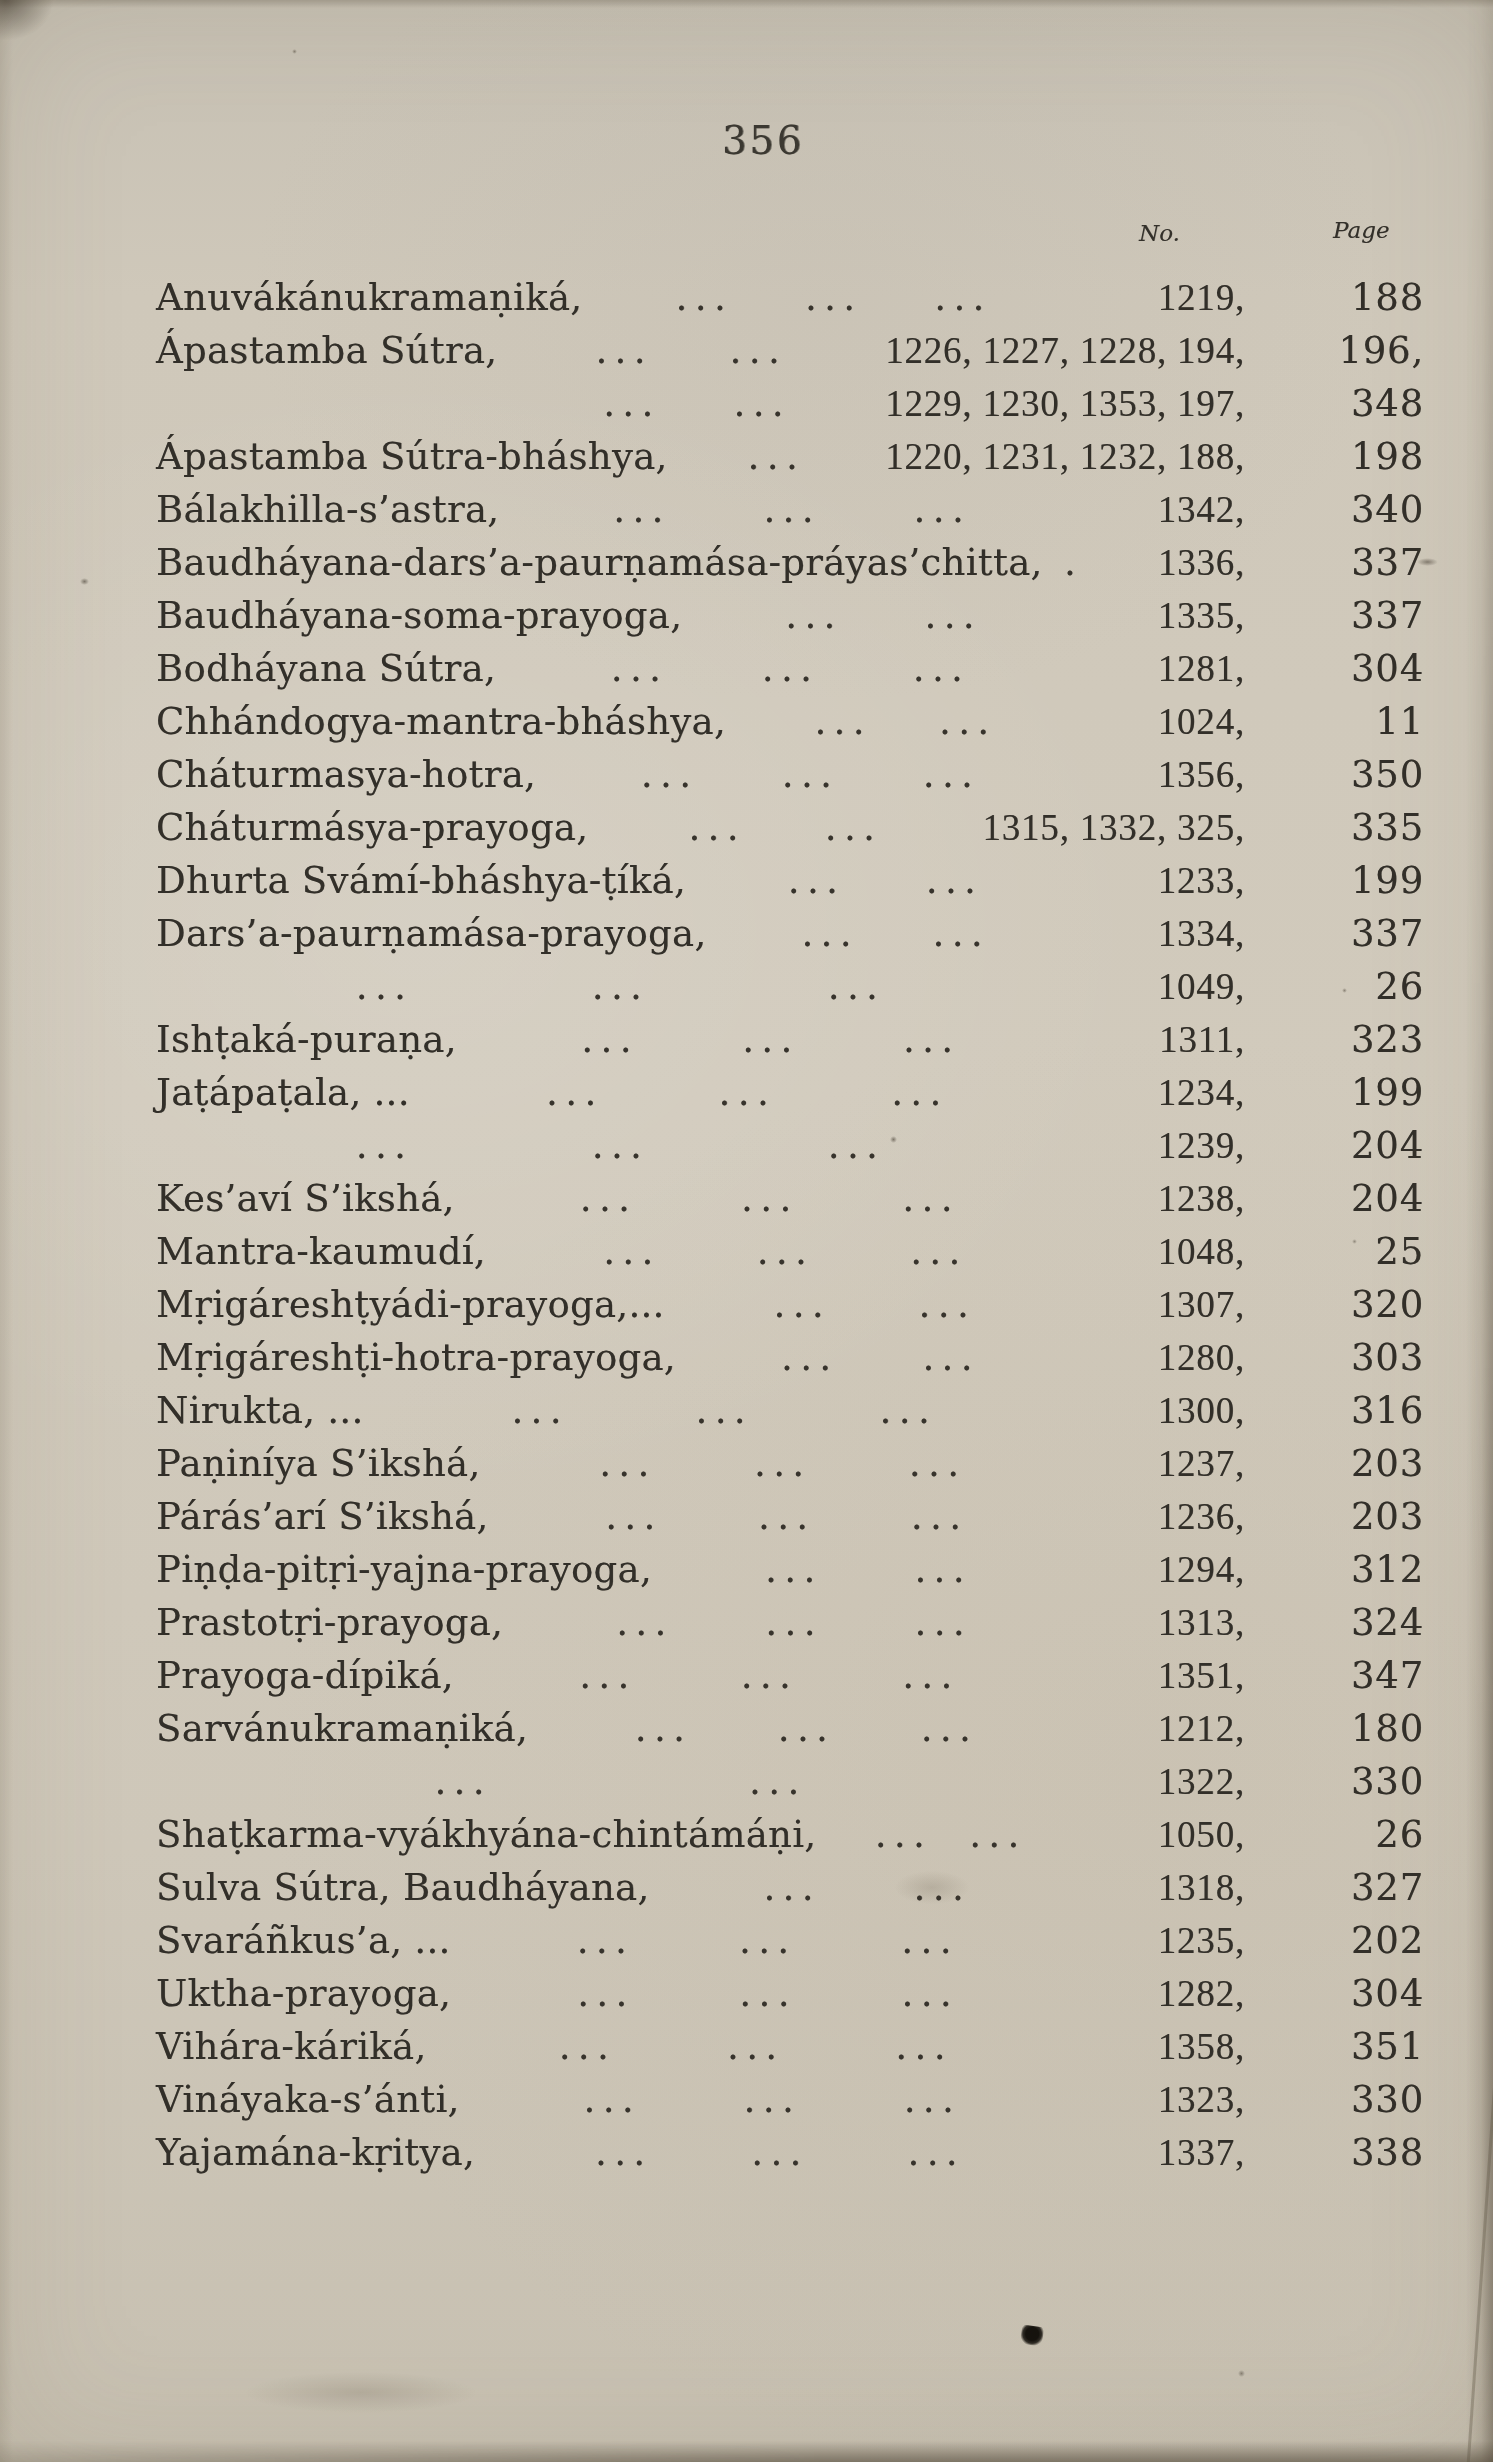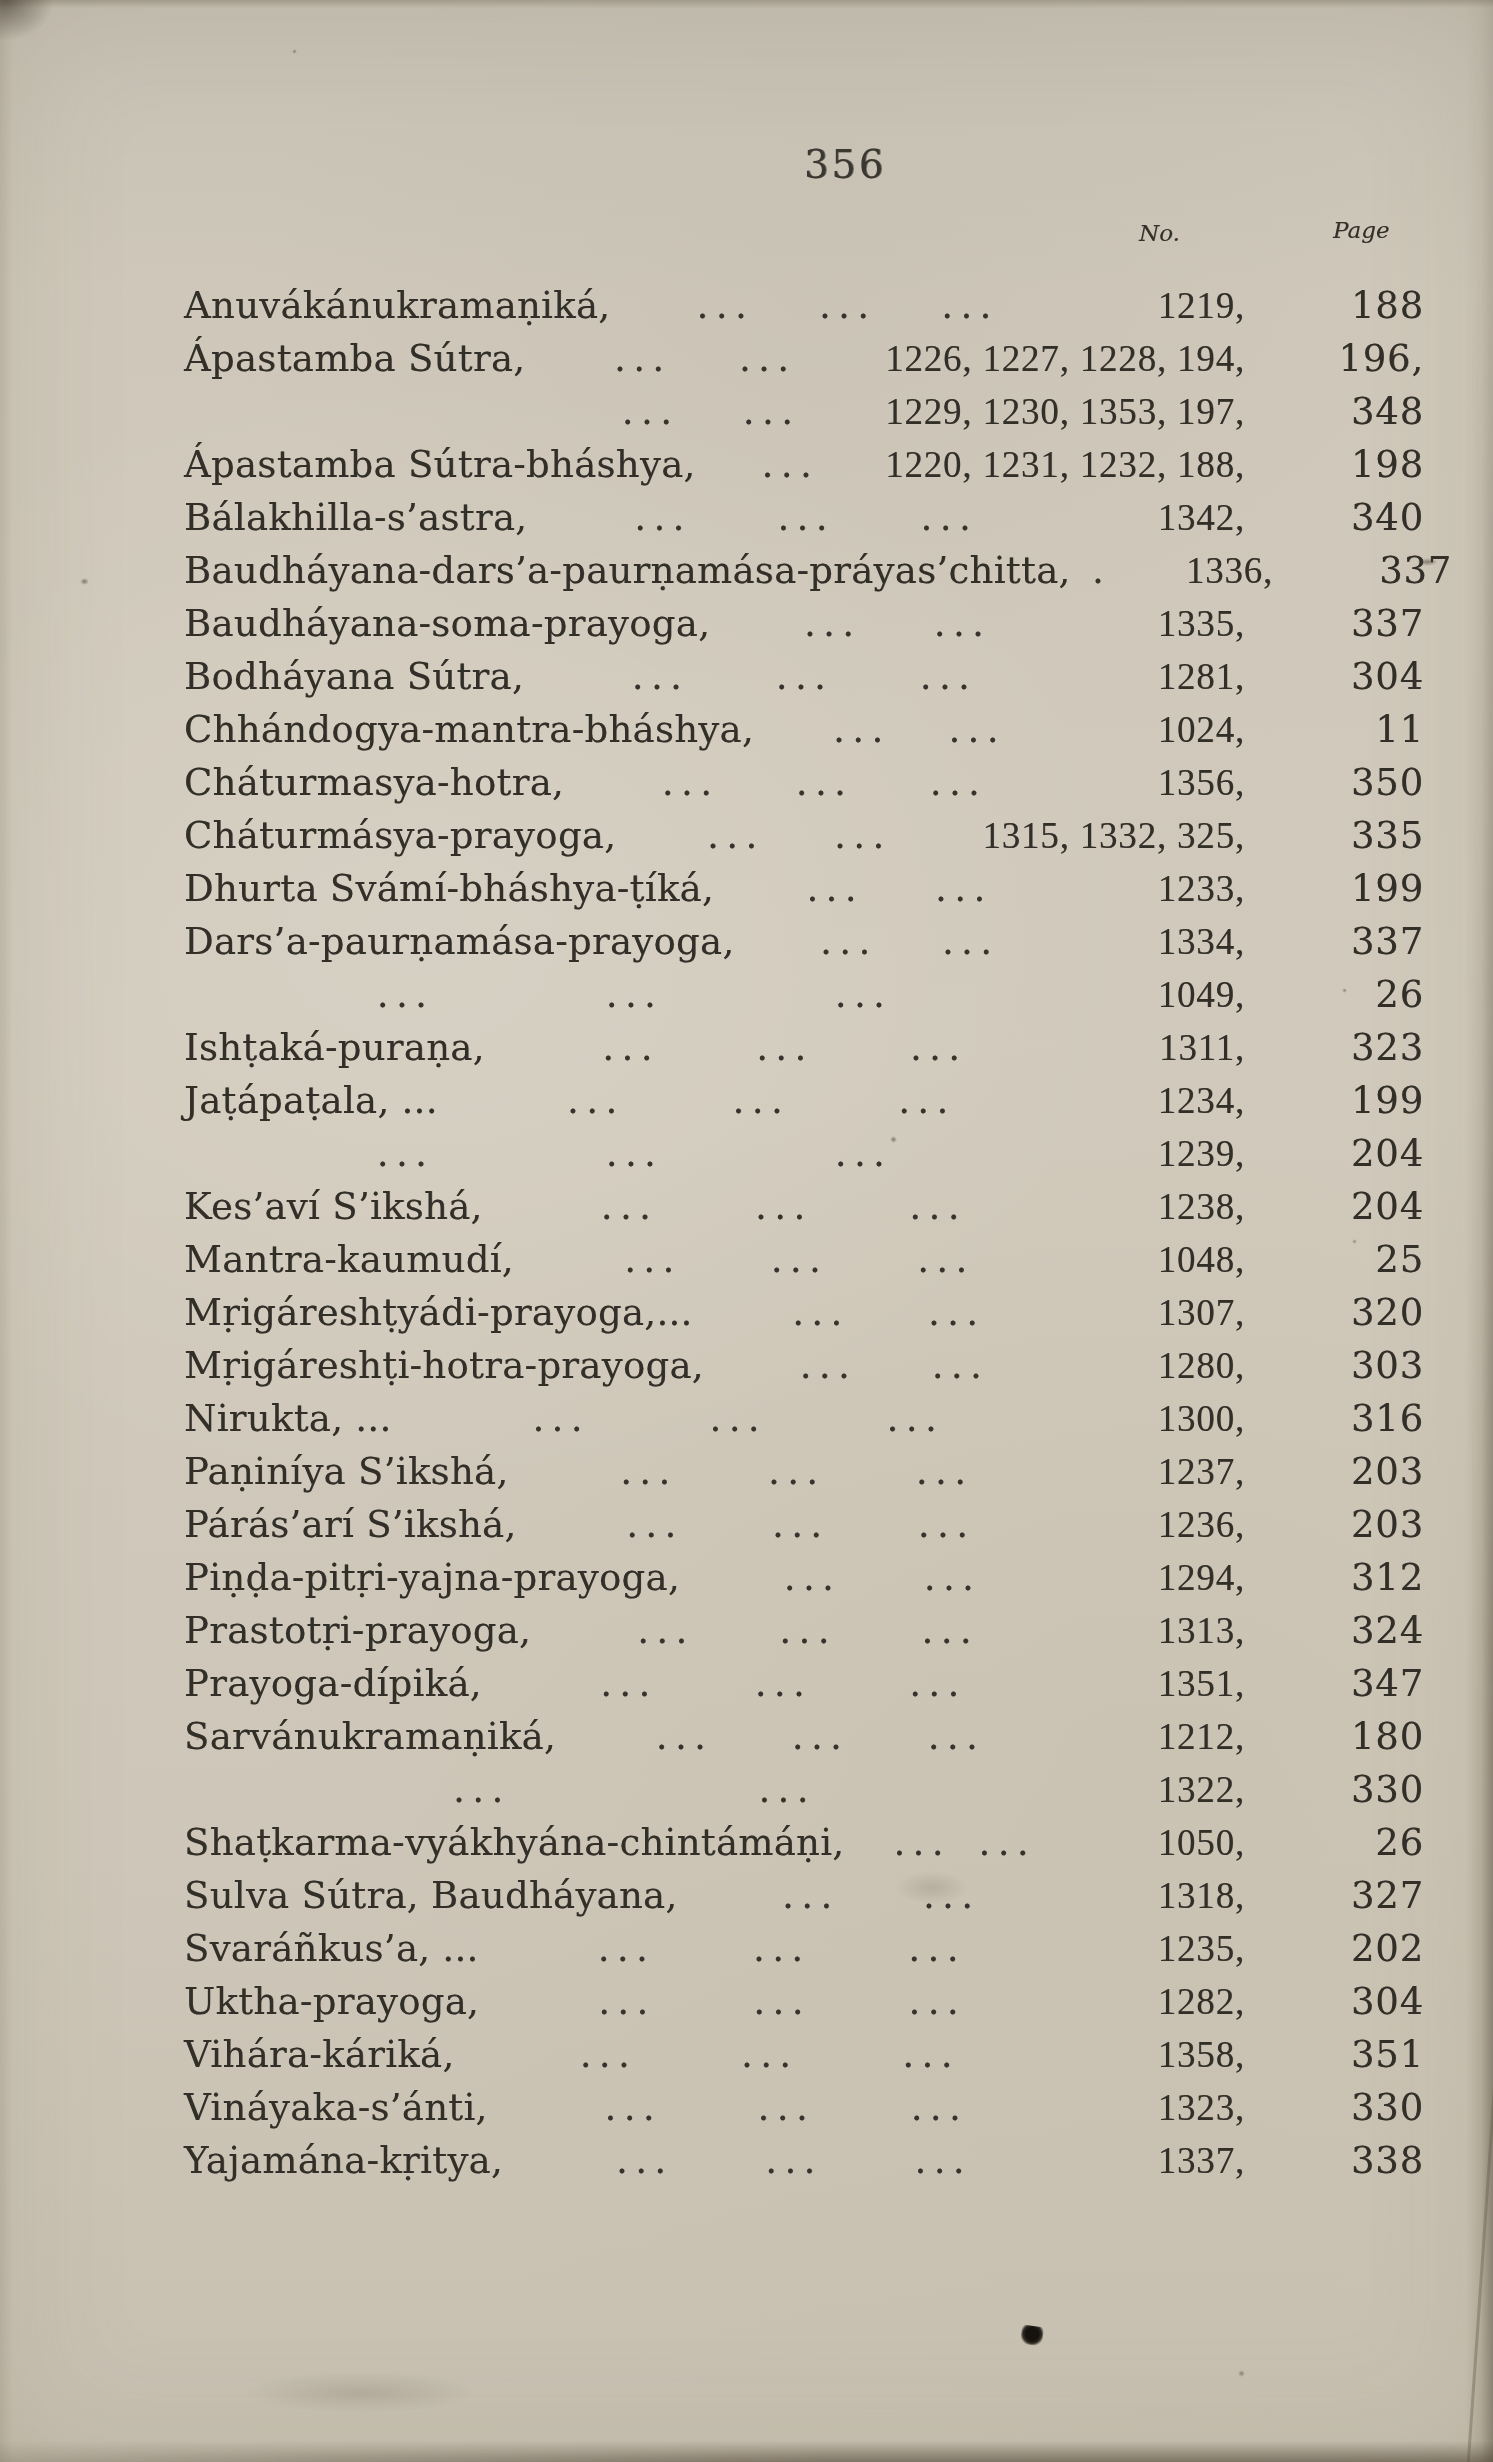--- a/index.html
+++ b/index.html
@@ -21,22 +21,22 @@
   .page::after {
     content: "";
     position: absolute; inset: 0;
     box-shadow: inset 0 0 131px rgba(118,104,80,0.16);
     pointer-events: none;
   }
 
   
   .pageno {
     position: absolute;
-    left: 722px; top: 142px; width: 164px;
-    text-align: right;
+    left: 722px; top: 118px; width: 164px;
+    text-align: left;
     font-size: 39px;
     letter-spacing: 2.5px;
     color: #3b3831;
     text-shadow: 1px 0 0.5px rgba(59,56,49,0.55);
   }
 
   
   .colhead {
     position: absolute;
     font-style: italic;
@@ -44,23 +44,22 @@
     color: #33302a;
     text-shadow: 0.4px 0.4px 0.5px rgba(51,48,42,0.4);
     white-space: nowrap;
   }
   .colhead.no   { left: 1139px; top: 220px; }
   .colhead.pg   { left: 1333px; top: 217px; }
 
   
   .tbl {
     position: absolute;
-    left: 156px; right: 70px; top: 279px;
+    left: 156px; right: 70px; top: 271px;
     text-shadow: 0.3px 0.3px 0.5px rgba(50,47,41,0.45);
-    margin-left: 28px;
   }
   .row {
     display: flex;
     align-items: baseline;
     height: 53px;
     line-height: 53px;
     font-size: 37px;
     white-space: nowrap;
   }
   .row .t { flex: 0 0 auto; letter-spacing: 0.3px; }

